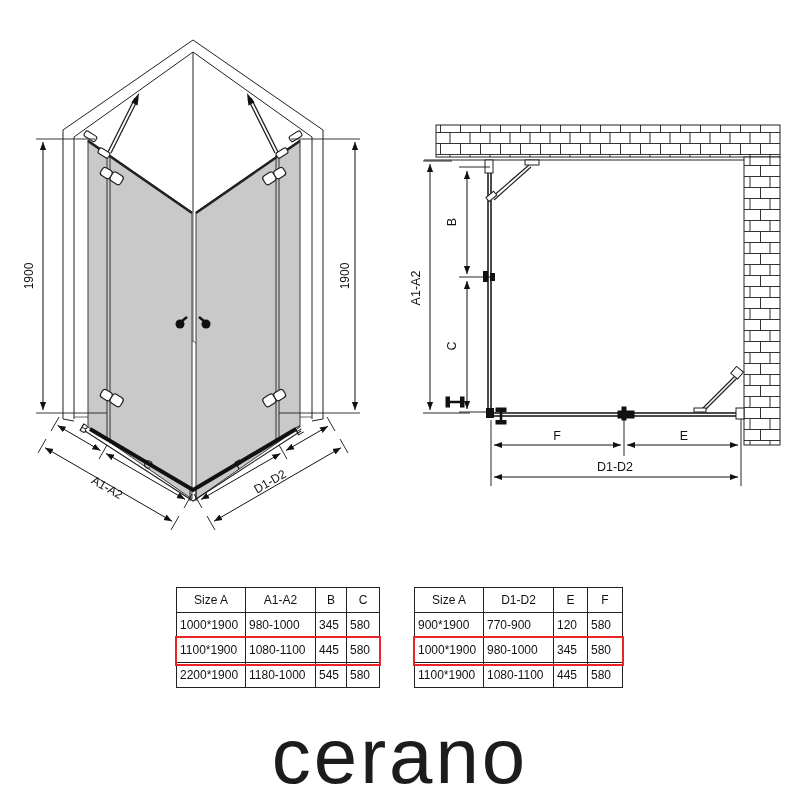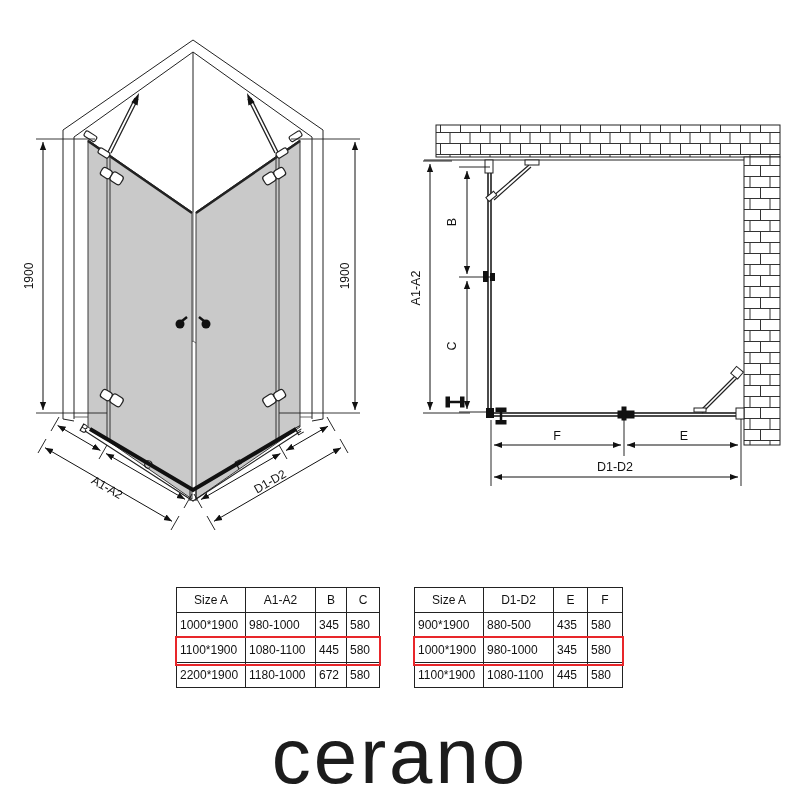--- a/index.html
+++ b/index.html
@@ -226,21 +226,21 @@
       </tr>
       <tr>
         <td>1100*1900</td>
         <td>1080-1100</td>
         <td>445</td>
         <td>580</td>
       </tr>
       <tr>
         <td>2200*1900</td>
         <td>1180-1000</td>
-        <td>672</td>
+        <td>545</td>
         <td>580</td>
       </tr>
     </tbody>
       </table>
     <div class="hlbox"></div>
   </div>
 
   <div class="twrap" style="left:414px;top:587px">
     <table>
       <colgroup>
@@ -251,22 +251,22 @@
         </colgroup>
       <tbody>
           <tr>
         <th>Size A</th>
         <th>D1-D2</th>
         <th>E</th>
         <th>F</th>
       </tr>
       <tr>
         <td>900*1900</td>
-        <td>880-500</td>
-        <td>435</td>
+        <td>770-900</td>
+        <td>120</td>
         <td>580</td>
       </tr>
       <tr>
         <td>1000*1900</td>
         <td>980-1000</td>
         <td>345</td>
         <td>580</td>
       </tr>
       <tr>
         <td>1100*1900</td>

